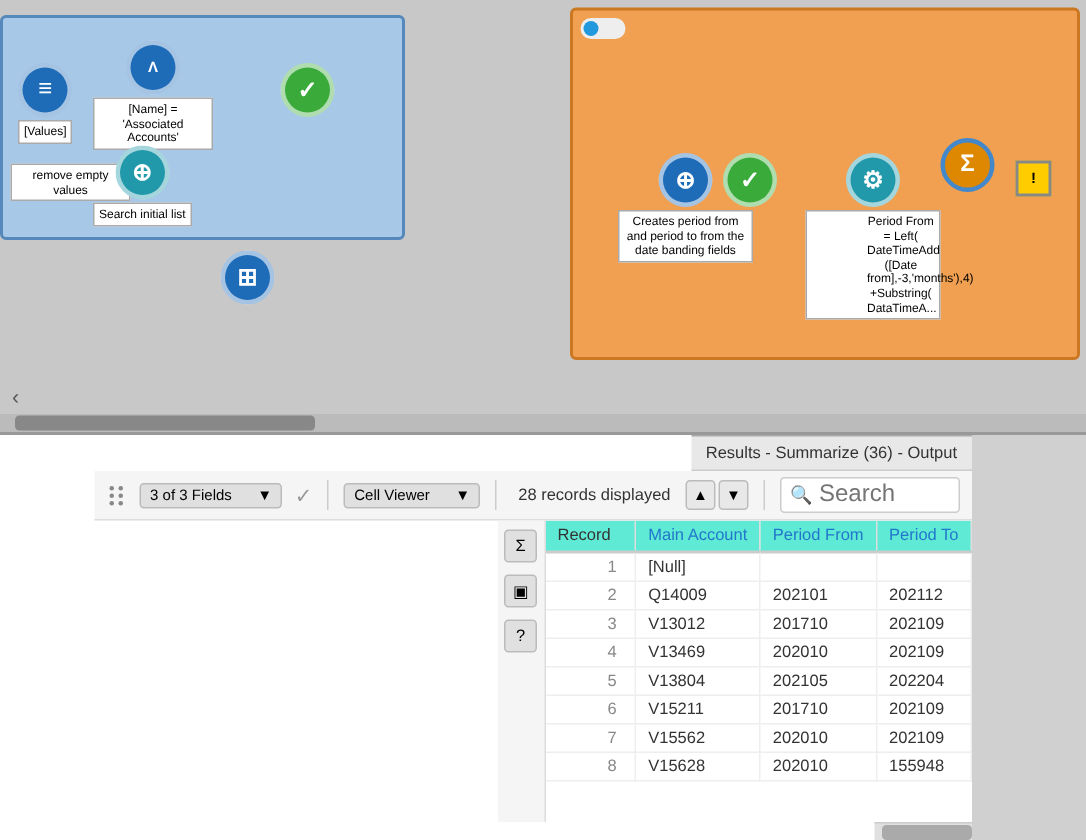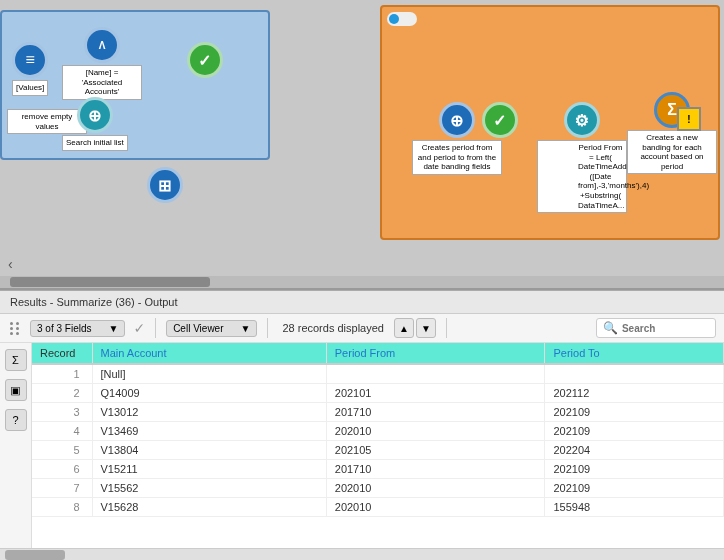--- a/index.html
+++ b/index.html
@@ -79,25 +79,26 @@
     .canvas-scrollbar-thumb {
       height: 10px;
       width: 200px;
       margin-left: 10px;
       background: #888;
       border-radius: 3px;
     }
 
     
     .results-panel {
-      width: 724px;
+      width: 648px;
       height: 270px;
       background: white;
       display: flex;
       flex-direction: column;
+      align-items: flex-end;
     }
 
     .results-title {
       background: #e8e8e8;
       border-bottom: 1px solid #ccc;
       border-top: 1px solid #aaa;
       padding: 5px 10px;
       font-size: 11px;
       color: #333;
     }
@@ -148,21 +149,21 @@
     .toolbar-search {
       margin-left: auto;
       display: flex; align-items: center;
       border: 1px solid #ccc;
       border-radius: 3px;
       padding: 2px 6px;
       background: white;
       width: 120px;
     }
     .toolbar-search input {
-      border: none; outline: none; font-size: 10px; width: 100%; background: transparent; font-weight: bold;
+      border: none; outline: none; font-size: 16px; width: 100%; background: transparent;
     }
 
     
     .results-table-wrap {
       flex: 1;
       overflow: hidden;
     }
     table {
       width: 100%;
       border-collapse: collapse;
@@ -261,21 +262,20 @@
       <div class="node-circle node-green">✓</div>
     </div>
 
     <div class="node" style="left:155px; top:95px;">
       <div class="node-circle node-teal">⚙</div>
       <div class="node-label" style="max-width:90px;padding-left:40px;">Period From = Left( DateTimeAdd ([Date from],-3,'months'),4) +Substring( DataTimeA...</div>
     </div>
 
     <div class="node" style="left:245px; top:85px;">
       <div class="node-circle node-sigma">Σ</div>
-      <div class="node-label" style="max-width:90px;">Creates a new banding for each account based on period</div>
     </div>
 
     <div style="position:absolute; left:295px; top:100px; width:24px; height:24px; background:#ffcc00; border:2px solid #888; display:flex; align-items:center; justify-content:center; font-size:10px; font-weight:bold;">!</div>
   </div>
 
   <div class="canvas-scrollbar">
     <div class="canvas-scrollbar-thumb"></div>
   </div>
 
   <div style="position:absolute; left:8px; bottom:16px; font-size:14px; color:#555;">‹</div>

